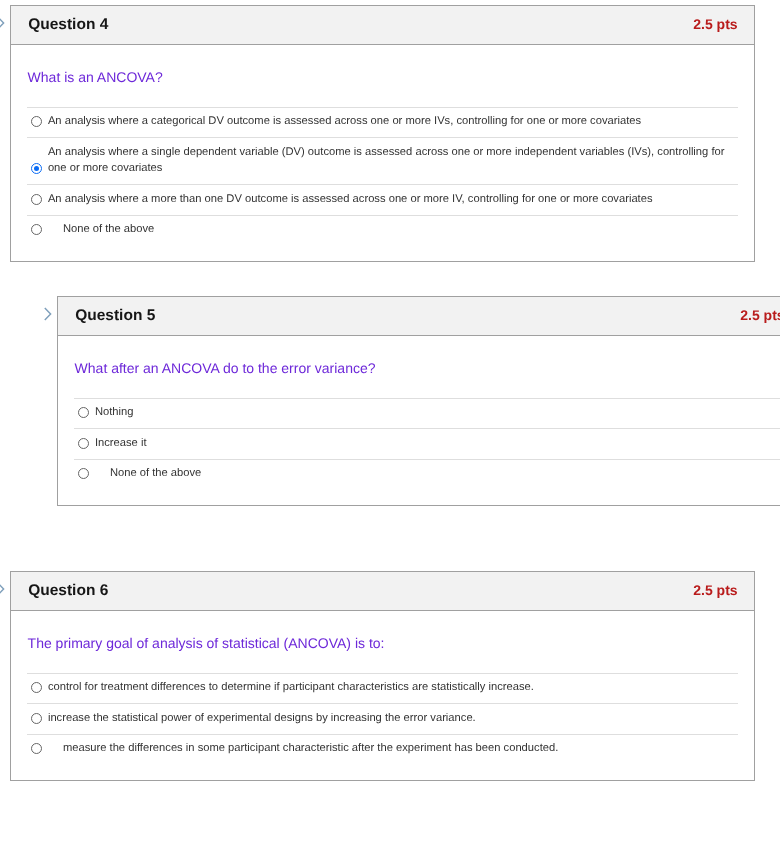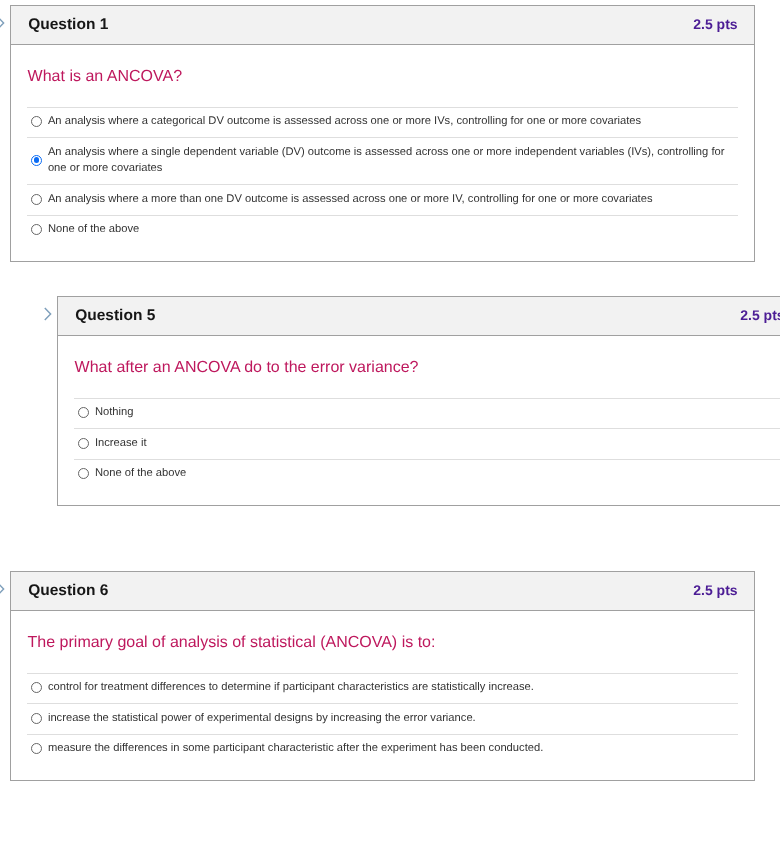--- a/index.html
+++ b/index.html
@@ -56,40 +56,40 @@
     color: #161616;
     white-space: nowrap;
   }
   .q-points {
     position: absolute;
     right: 16.4px;
     top: 10.2px;
     font-size: 14px;
     line-height: 16px;
     font-weight: bold;
-    color: #4c1d95;
+    color: #b91c1c;
     white-space: nowrap;
   }
 
   .q-body { padding: 25px 16px 0 16px; }
   .q-text {
-    font-size: 16px;
+    font-size: 14px;
     line-height: 14px;
-    color: #be185d;
+    color: #6d28d9;
     margin: 0 0 23px 0.6px;
   }
 
   .answers { border-top: 1px solid #dedede; }
   .answer {
     display: flex;
-    align-items: center;
+    align-items: flex-end;
     border-bottom: 1px solid #dedede;
     padding: 5.2px 0 7.8px 0;
   }
-  .answer:last-child { border-bottom: none; }
+  .answer:last-child { border-bottom: none; gap: 15px; }
   .radio-wrap {
     flex: 0 0 auto;
     width: 11px;
     height: 16.5px;
     position: relative;
     margin-left: 4px;
     margin-right: 5.9px;
   }
   .radio {
     position: absolute;
@@ -129,21 +129,21 @@
 
 <div class="page">
 
   <div class="question" id="card-q4">
     <span class="chev">
       <svg width="12" height="14" viewBox="0 0 12 14" aria-hidden="true">
           <path d="M5.3 1.6 L10.6 7 L5.3 12.4" fill="none" stroke="#7e9fbb" stroke-width="1.45" stroke-linecap="square" stroke-linejoin="miter"></path>
         </svg>
     </span>
     <div class="q-header">
-      <span class="q-title">Question 1</span>
+      <span class="q-title">Question 4</span>
       <span class="q-points">2.5 pts</span>
     </div>
     <div class="q-body">
       <p class="q-text">What is an ANCOVA?</p>
       <div class="answers">
         <div class="answer">
           <span class="radio-wrap">
               <span class="radio"></span>
             </span>
           <span class="atext">An analysis where a categorical DV outcome is assessed across one or more IVs, controlling for one or more covariates</span>

